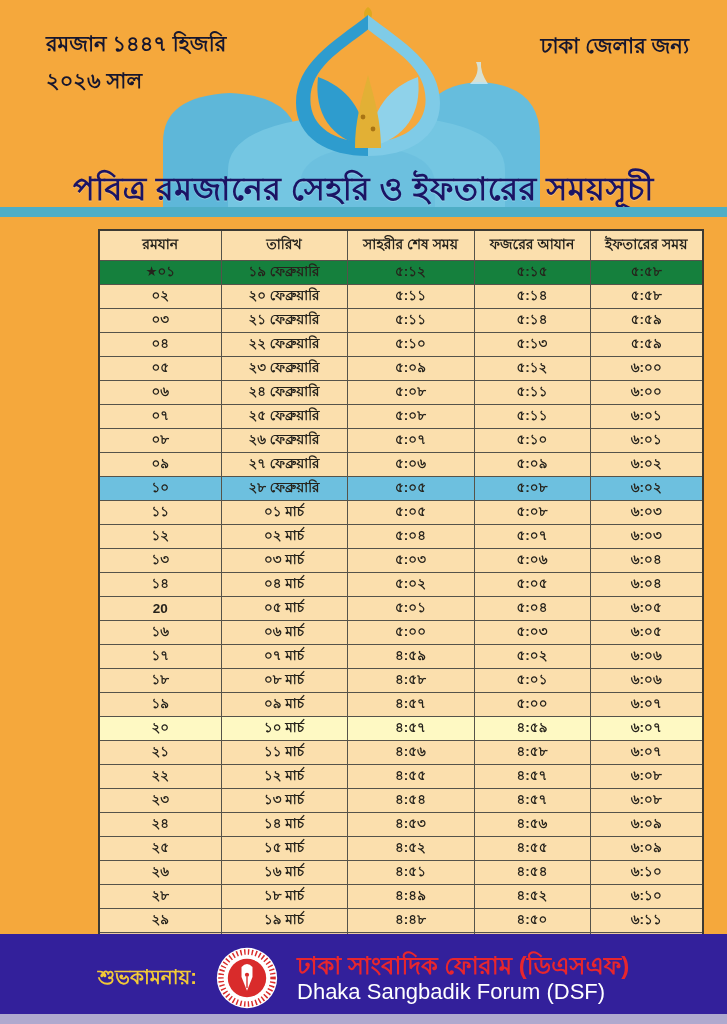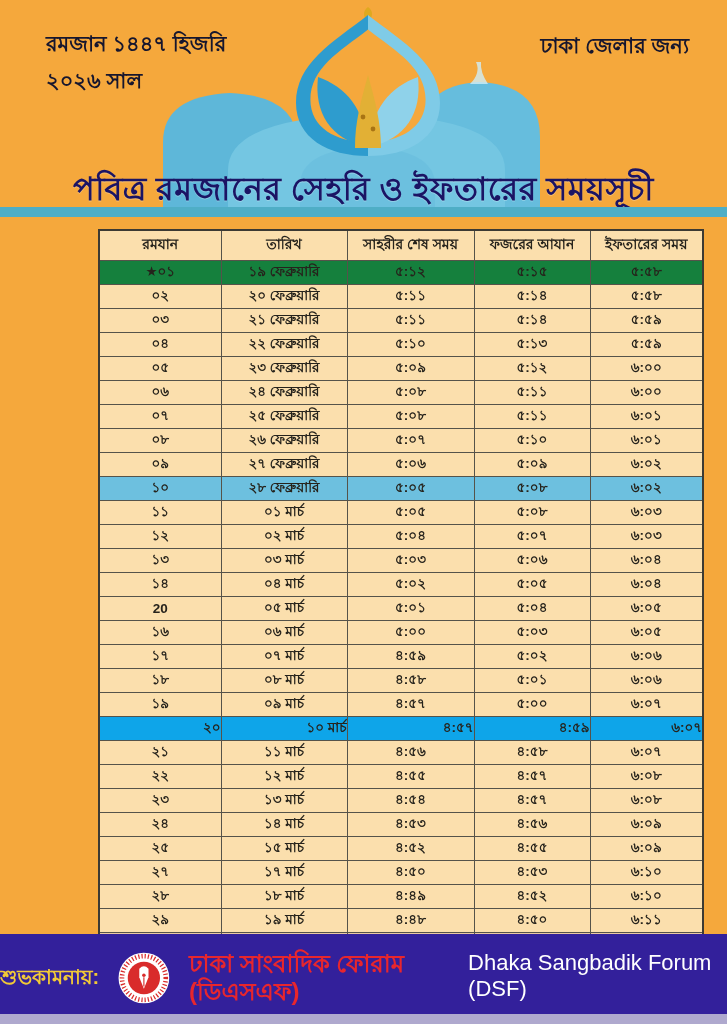--- a/index.html
+++ b/index.html
@@ -31,32 +31,32 @@
   table{ border-collapse:collapse; width:604px; table-layout:fixed; }
   th,td{
     border:1px solid #55534a; text-align:center; vertical-align:middle;
     background:#FBDFAD; color:#26231c; overflow:hidden; white-space:nowrap;
   }
   table{ border:2px solid #3c3a33;margin-left:36px; }
   th{ height:30px; font-size:14px; font-weight:bold; }
   td{ height:21.4px; font-size:13.5px; font-weight:bold; }
   tr.hl-green td{ background:#15803d; }
   tr.hl-blue  td{ background:#6DC0DF; }
-  tr.hl-pink  td{ background:#0ea5e9;text-align:right; }
+  tr.hl-pink  td{ background:#fef9c3; }
   tr.hl-tan   td{ background:#ECC8A3; }
 
   
   .footer{
     position:absolute; left:0; top:934px; width:727px; height:88px;
     background:#33209B; display:flex; align-items:center; justify-content:center;
     gap:18px;
   }
   .footer-wish{ color:#F2C937; font-weight:bold; font-size:20px; }
   .footer-logo{ width:64px; height:64px; }
-  .footer-text{ display:flex; line-height:1.15; }
+  .footer-text{ display:flex; flex-direction:column; line-height:1.15; }
   .footer-org-bn{ color:#E8262D; font-weight:bold; font-size:24px; }
   .footer-org-en{ color:#ffffff; font-size:22px; font-weight:500; }
   .footer-strip{
     position:absolute; left:0; top:1014px; width:727px; height:10px; background:#AFA9CE;
   }
 </style>
 </head>
 <body>
 
 <div class="poster">
@@ -280,24 +280,24 @@
       <td>৬:০৯</td>
     </tr>
           <tr>
       <td>২৫</td>
       <td>১৫ মার্চ</td>
       <td>৪:৫২</td>
       <td>৪:৫৫</td>
       <td>৬:০৯</td>
     </tr>
           <tr>
-      <td>২৭</td>
-      <td>১৭ মার্চ</td>
-      <td>৪:৫০</td>
-      <td>৪:৫৩</td>
+      <td>২৬</td>
+      <td>১৬ মার্চ</td>
+      <td>৪:৫১</td>
+      <td>৪:৫৪</td>
       <td>৬:১০</td>
     </tr>
           <tr>
       <td>২৮</td>
       <td>১৮ মার্চ</td>
       <td>৪:৪৯</td>
       <td>৪:৫২</td>
       <td>৬:১০</td>
     </tr>
           <tr>

